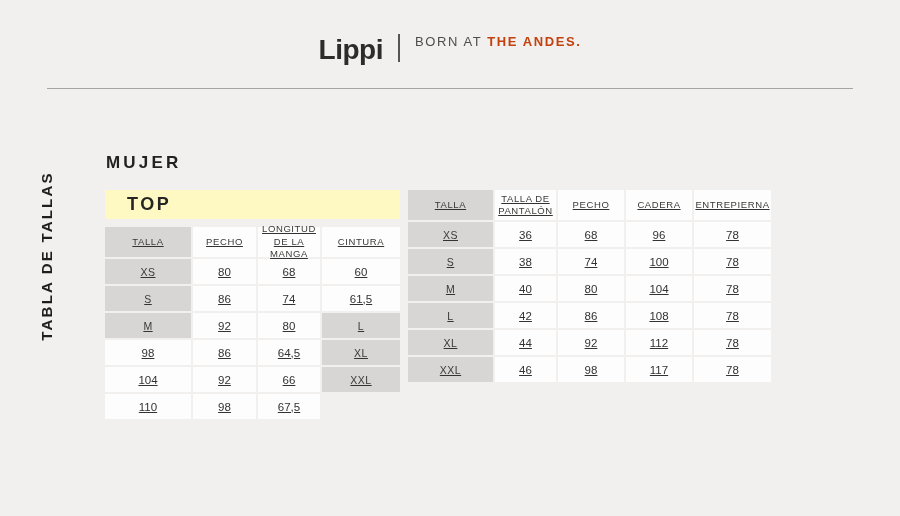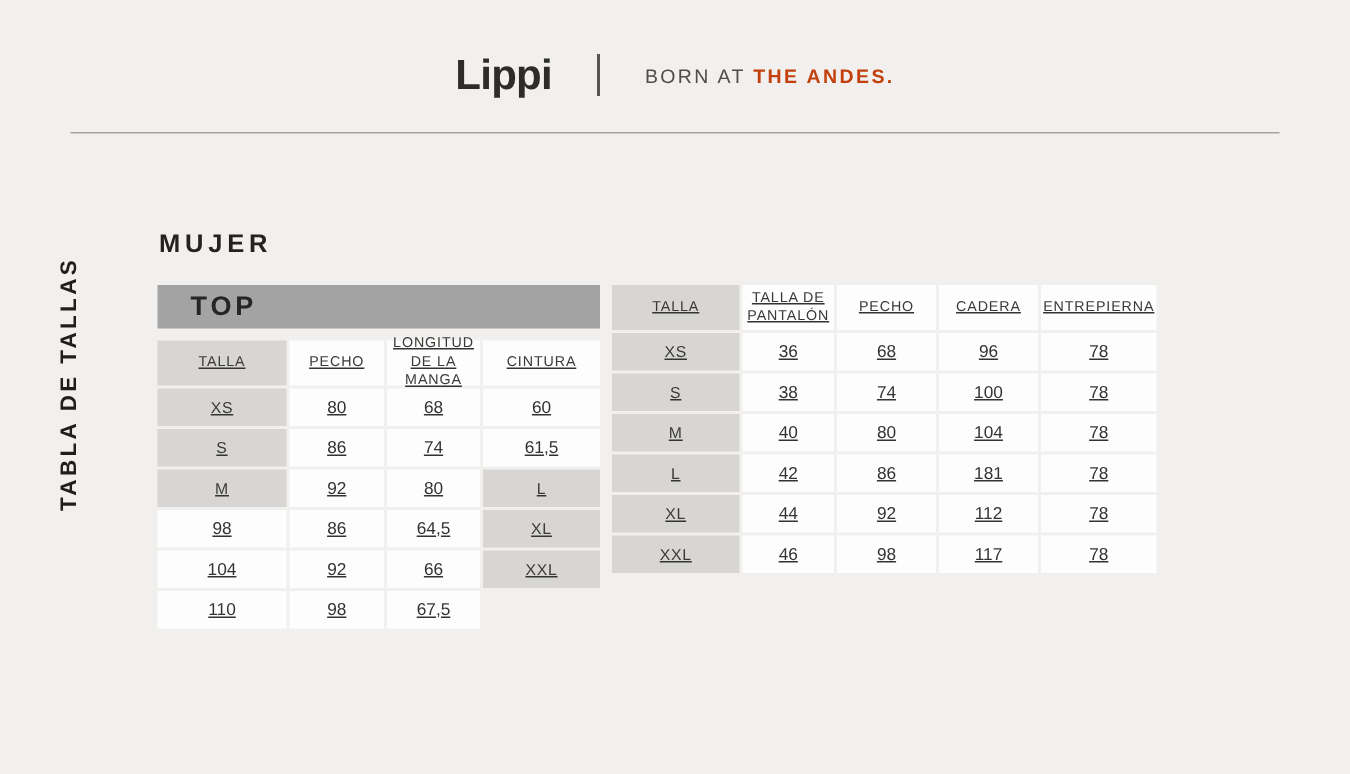--- a/index.html
+++ b/index.html
@@ -9,21 +9,21 @@
     background: #f1f0ef;
     position: relative;
     overflow: hidden;
     color: #333;
   }
   .stage { position: absolute; inset: 0; width: 900px; height: 516px; }
 
   
   .brand {
     position: absolute; top: 34px; left: 0; right: 0;
-    display: flex; justify-content: center; align-items: center; gap: 30px;
+    display: flex; justify-content: center; gap: 15px;
   }
   .brand-logo {
     font-size: 28px; font-weight: 800; letter-spacing: -0.5px;
     color: #2d2c2b;
   }
   .brand-sep { width: 2px; height: 28px; background: #565554; }
   .brand-tagline {
     font-size: 13px; letter-spacing: 1.6px; color: #4e4d4b;
     white-space: nowrap;
   }
@@ -49,21 +49,21 @@
     font-size: 17px; font-weight: 600; letter-spacing: 3.2px;
     color: #232220;
   }
 
   
   .size-table { position: absolute; top: 190px; }
   .size-table.top { left: 105px; width: 295px; }
   .size-table.bottom { left: 408px; width: 363px; }
 
   .table-title-bar {
-    height: 29px; background: #a3a3a3; margin-bottom: 8px;
+    height: 29px; background: #fef9c3; margin-bottom: 8px;
     display: flex; align-items: center; padding-left: 22px;
     font-size: 18px; font-weight: 600; letter-spacing: 2.6px; color: #262523;
   }
 
   .grid { display: grid; gap: 2px; grid-template-rows: 30px repeat(6, 25px); text-decoration: underline; }
   .grid-top    { grid-template-columns: 86px 63px 62px 78px; }
   .grid-bottom { grid-template-columns: 85px 61px 66px 66px 77px; }
 
   .cell {
     display: flex; align-items: center; justify-content: center;
@@ -146,21 +146,21 @@
         <div class="cell value">100</div>
         <div class="cell value">78</div>
         <div class="cell label size">M</div>
         <div class="cell value">40</div>
         <div class="cell value">80</div>
         <div class="cell value">104</div>
         <div class="cell value">78</div>
         <div class="cell label size">L</div>
         <div class="cell value">42</div>
         <div class="cell value">86</div>
-        <div class="cell value">181</div>
+        <div class="cell value">108</div>
         <div class="cell value">78</div>
         <div class="cell label size">XL</div>
         <div class="cell value">44</div>
         <div class="cell value">92</div>
         <div class="cell value">112</div>
         <div class="cell value">78</div>
         <div class="cell label size">XXL</div>
         <div class="cell value">46</div>
         <div class="cell value">98</div>
         <div class="cell value">117</div>

